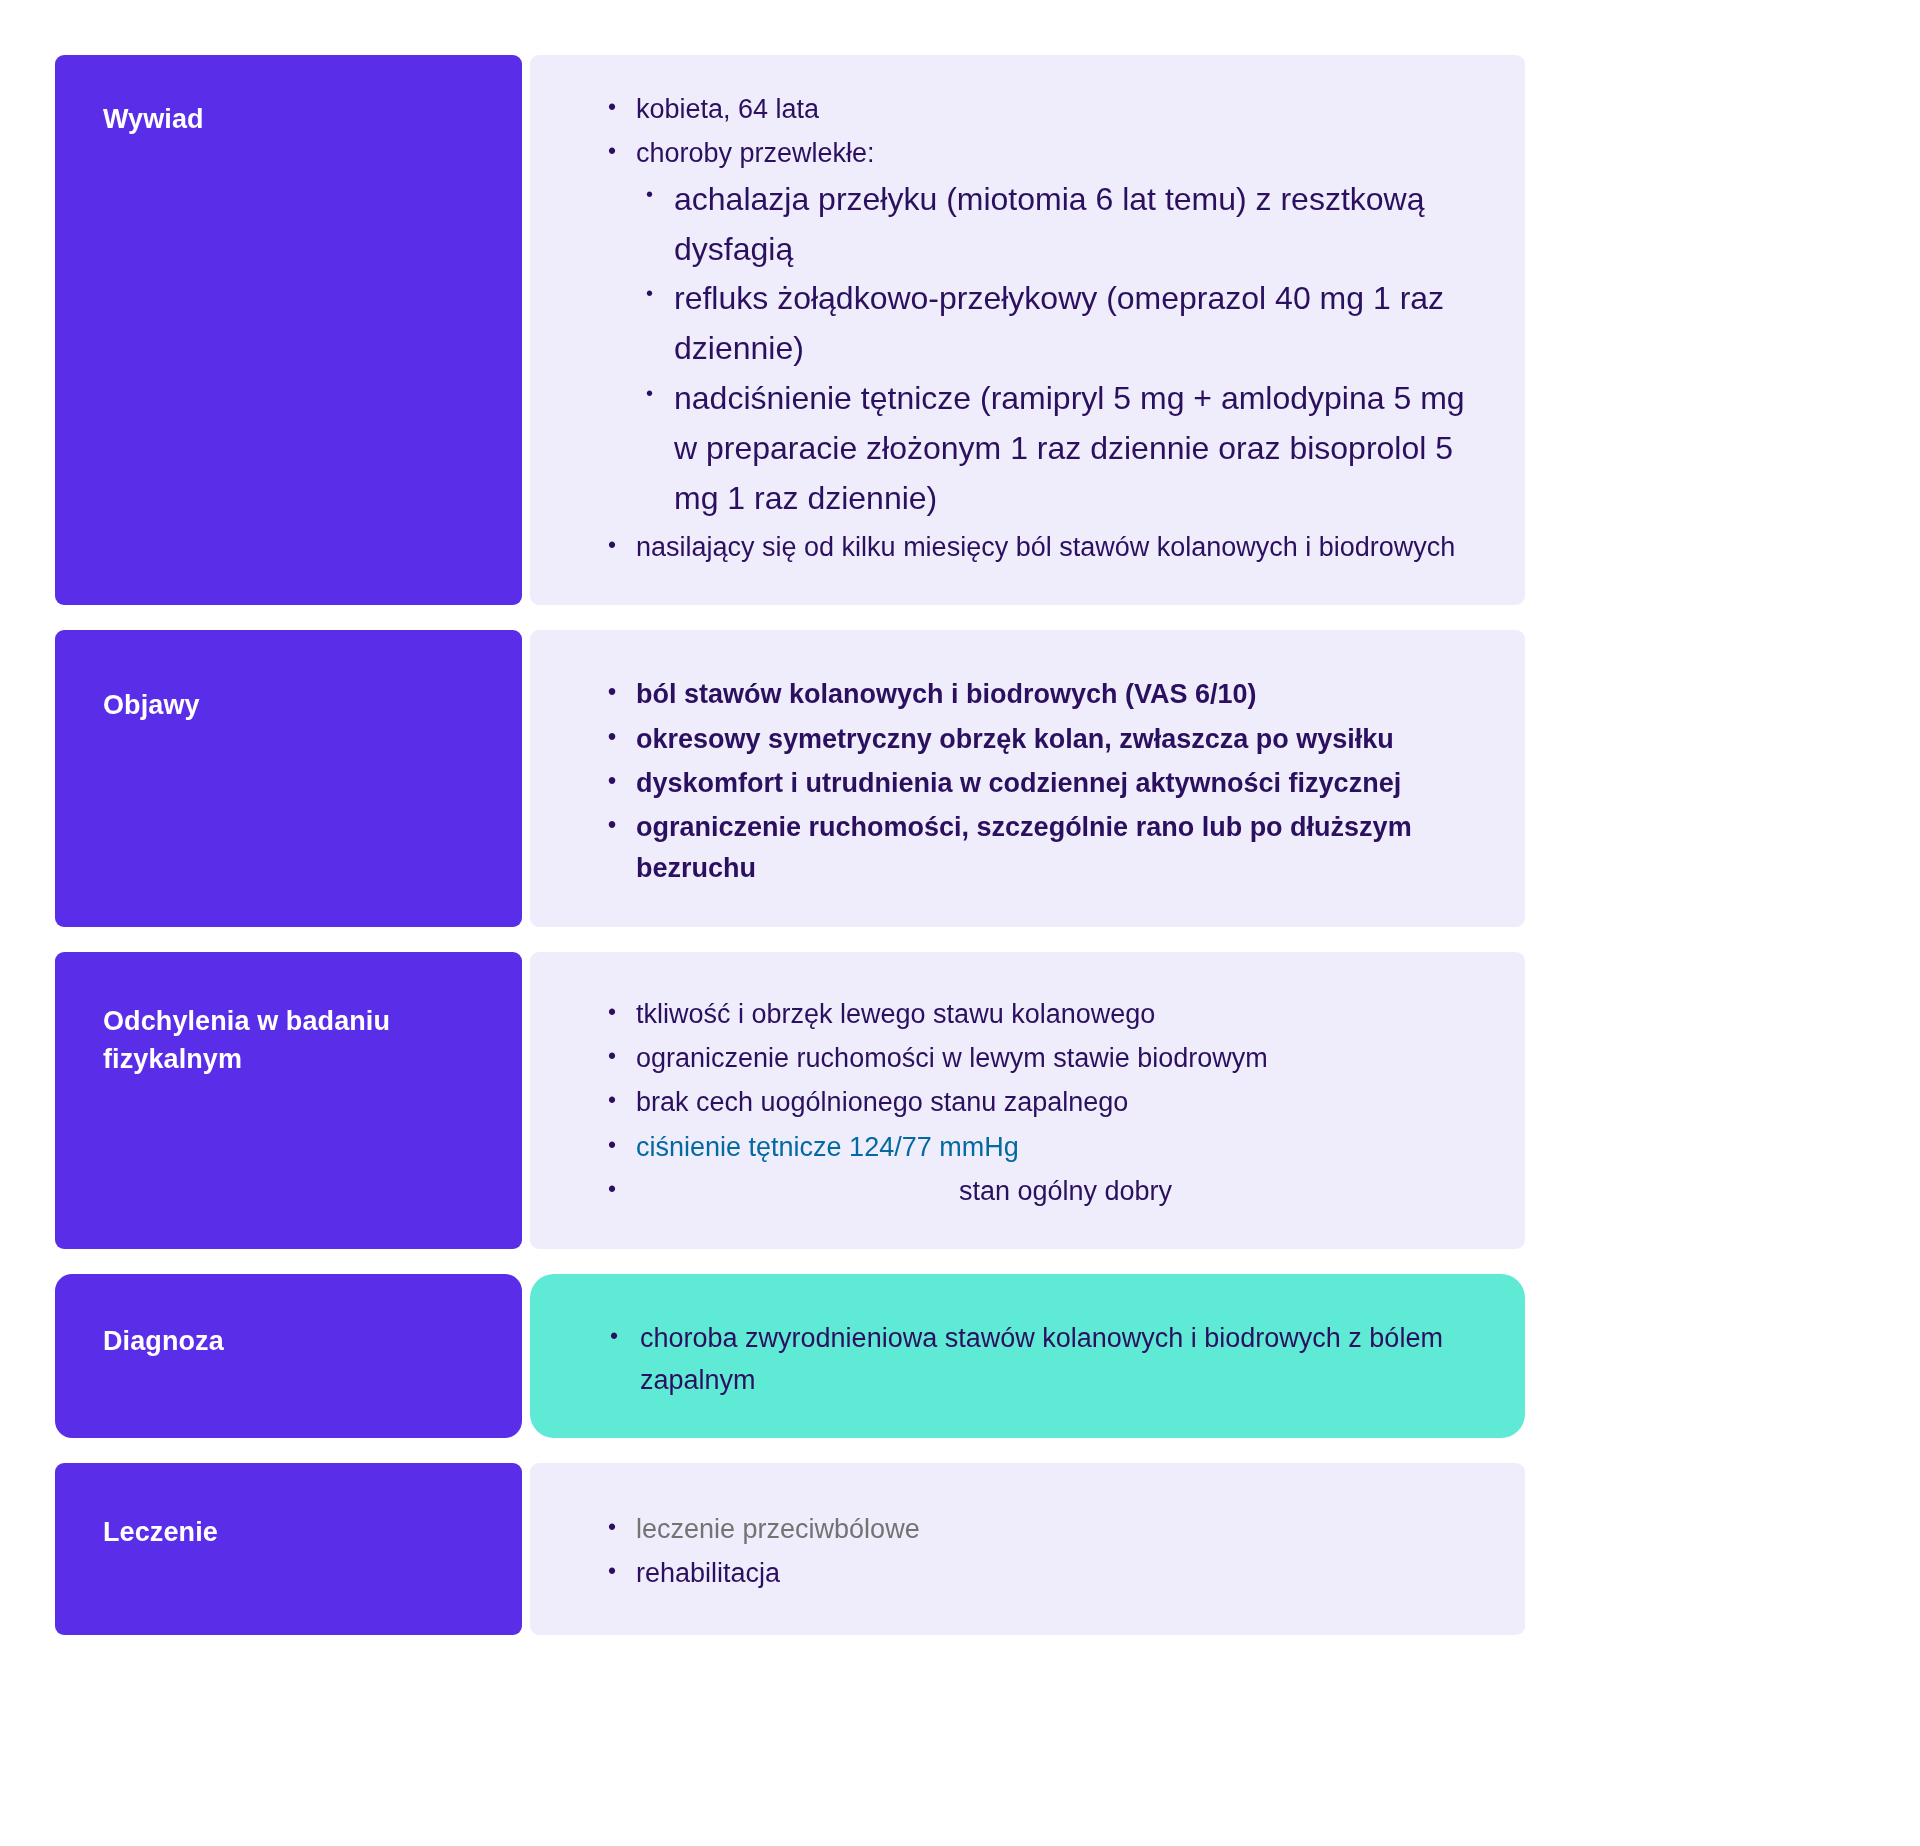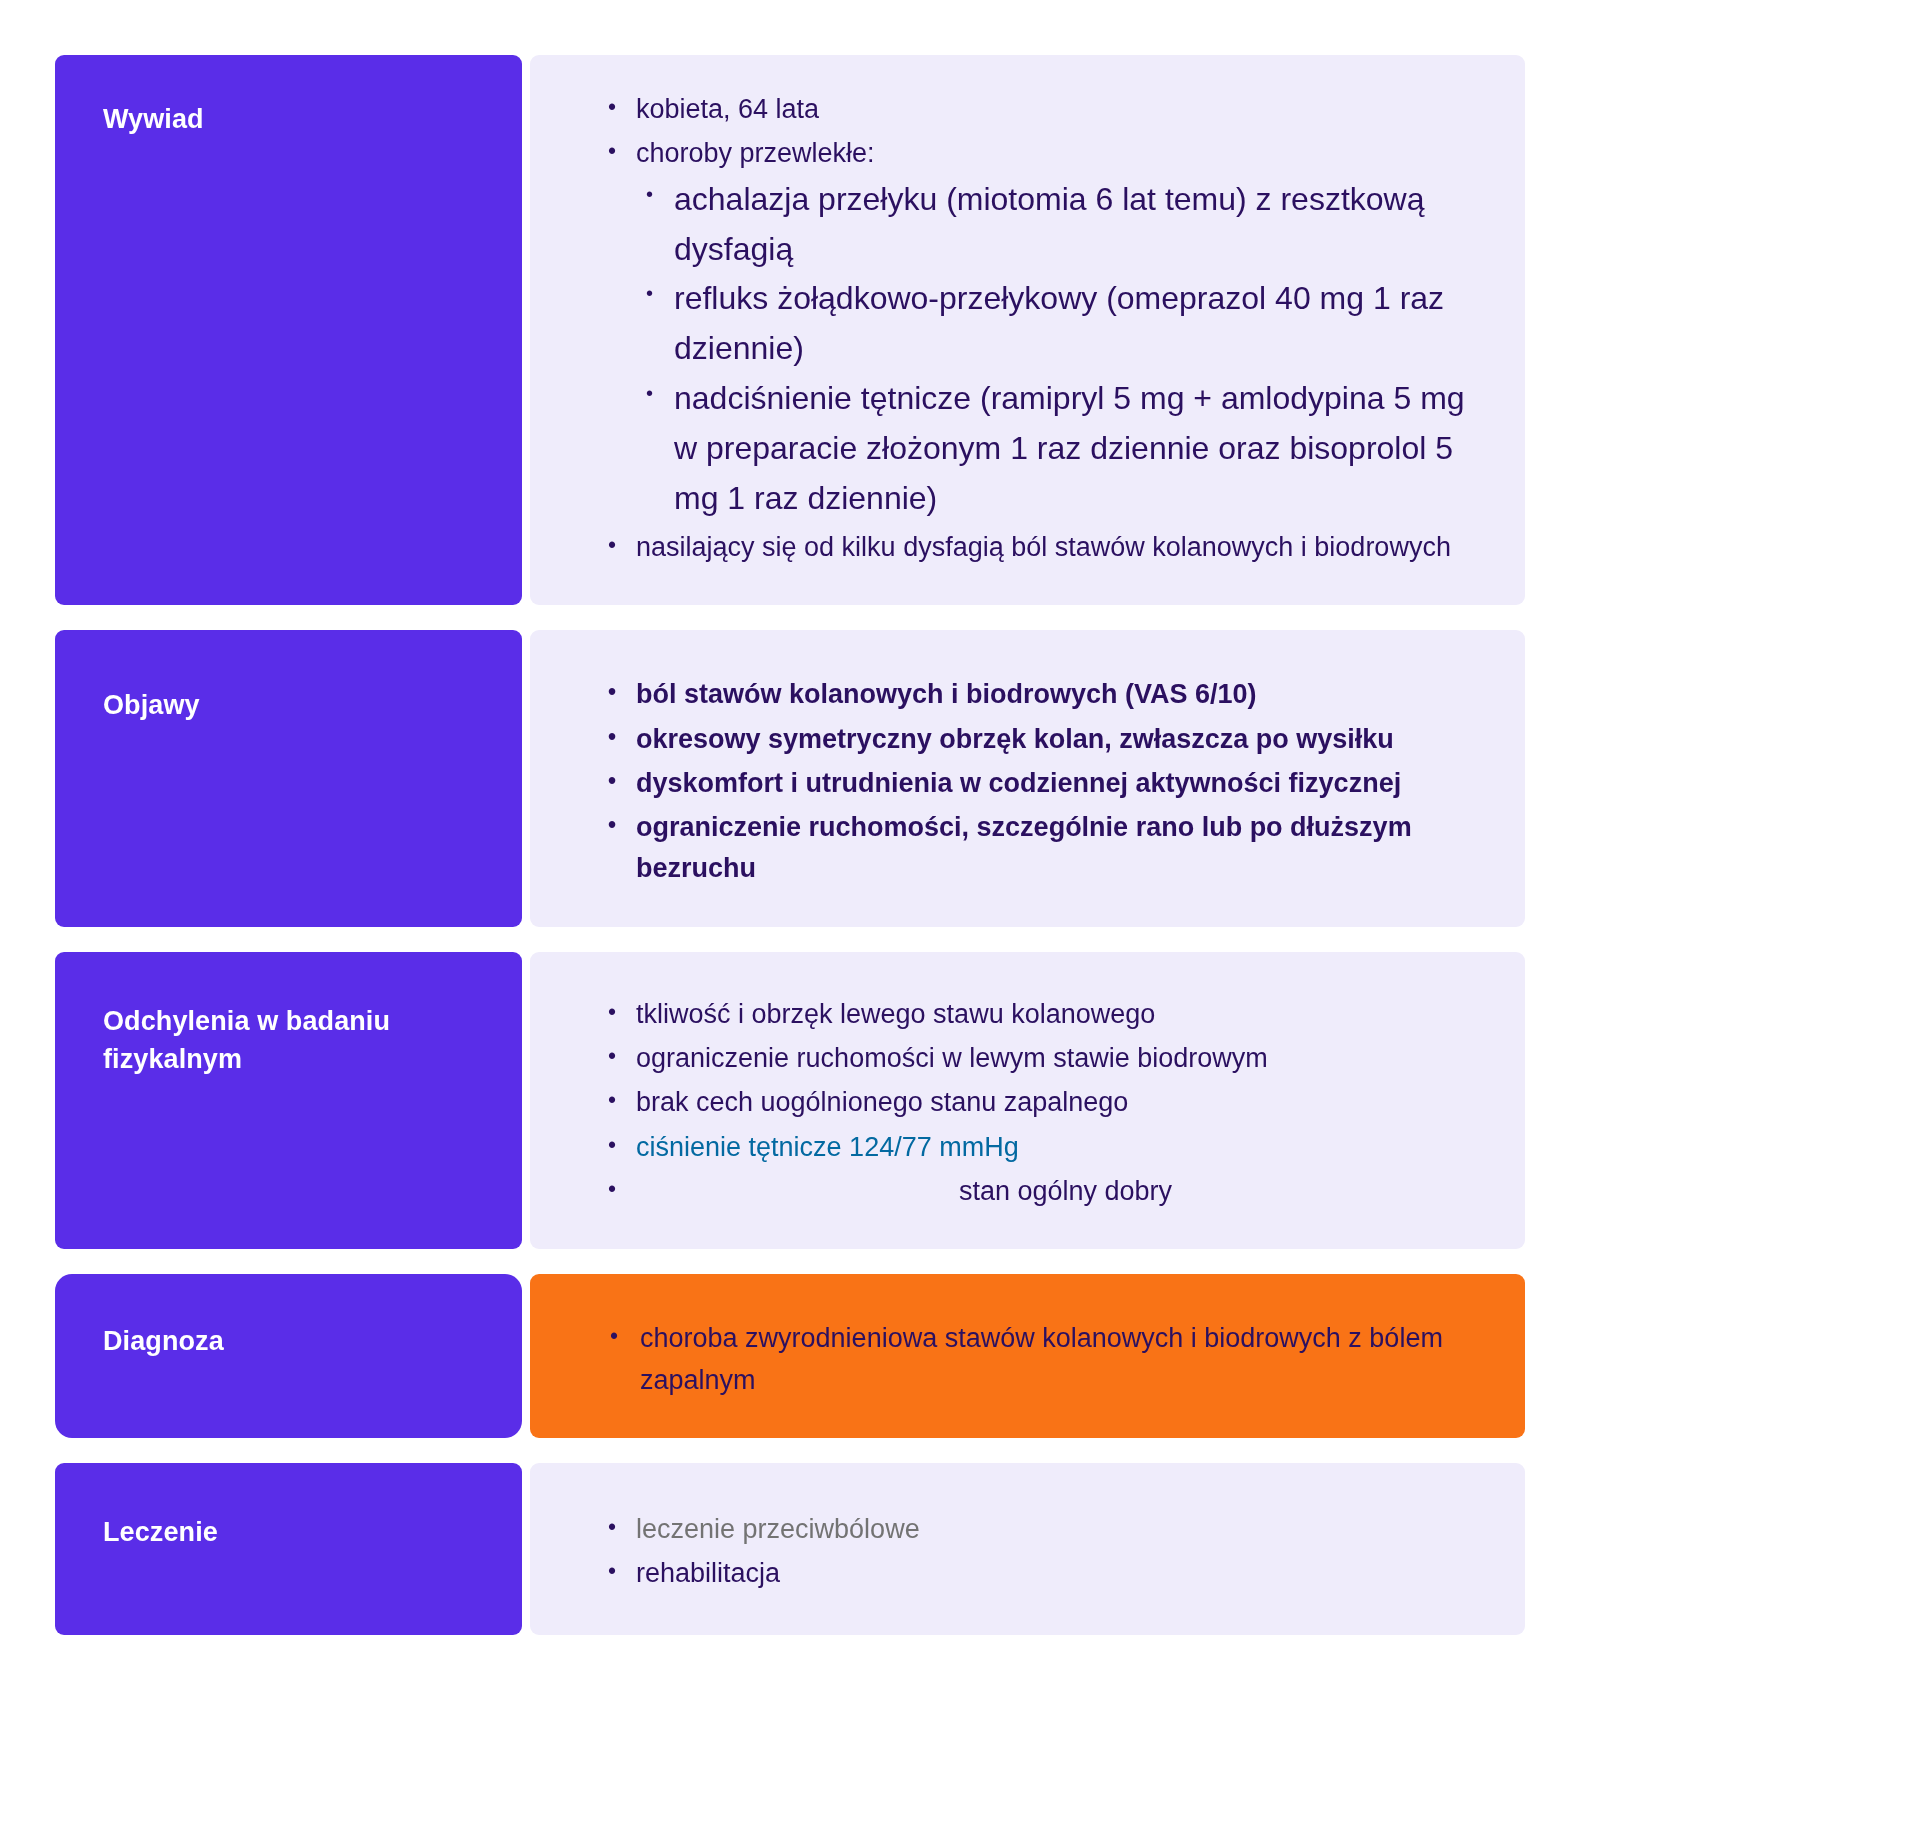--- a/index.html
+++ b/index.html
@@ -136,21 +136,21 @@
               </li>
               <li style="color: rgb(43, 16, 96);">
                 <span>refluks żołądkowo-przełykowy (omeprazol 40 mg 1 raz dziennie)</span>
               </li>
               <li style="color: rgb(43, 16, 96);">
                 <span>nadciśnienie tętnicze (ramipryl 5 mg + amlodypina 5 mg w preparacie złożonym 1 raz dziennie oraz bisoprolol 5 mg 1 raz dziennie)</span>
               </li>
             </ul>
           </li>
           <li style="color: rgb(43, 16, 96);">
-            <span>nasilający się od kilku dysfagią ból stawów kolanowych i biodrowych</span>
+            <span>nasilający się od kilku miesięcy ból stawów kolanowych i biodrowych</span>
           </li>
         </ul>
       </div>
     </div>
 
     <div class="case-row row-objawy">
       <div class="row-label-cell" style="background: rgb(90, 45, 232);">
         <span class="row-label" style="color: rgb(255, 255, 255);">Objawy</span>
       </div>
       <div class="row-content-cell" style="background: rgb(239, 236, 251); font-weight: bold;">
@@ -193,21 +193,21 @@
             <span>stan ogólny dobry</span>
           </li>
         </ul>
       </div>
     </div>
 
     <div class="case-row row-diagnoza">
       <div class="row-label-cell" style="background: rgb(90, 45, 232);">
         <span class="row-label" style="color: rgb(255, 255, 255);">Diagnoza</span>
       </div>
-      <div class="row-content-cell" style="background: #f97316;">
+      <div class="row-content-cell" style="background: #5eead4; border-radius: 24px;">
         <ul class="bullets">
           <li style="color: rgb(43, 16, 96);">
             <span>choroba zwyrodnieniowa stawów kolanowych i biodrowych z bólem zapalnym</span>
           </li>
         </ul>
       </div>
     </div>
 
     <div class="case-row row-leczenie">
       <div class="row-label-cell" style="background: rgb(90, 45, 232);">

